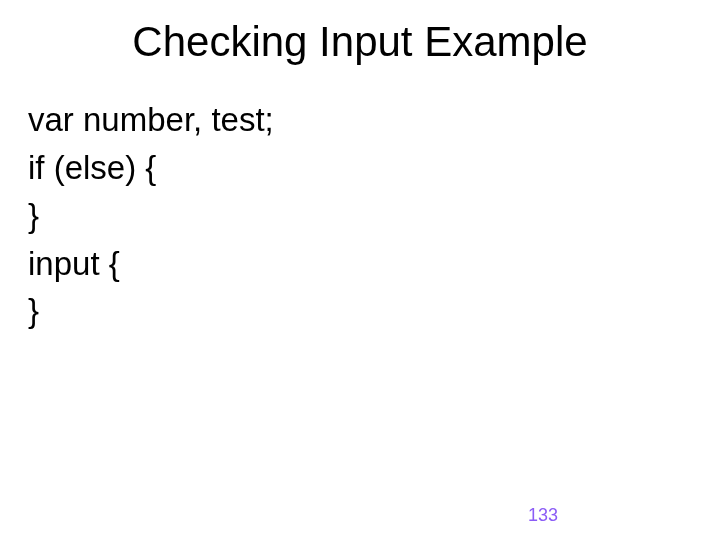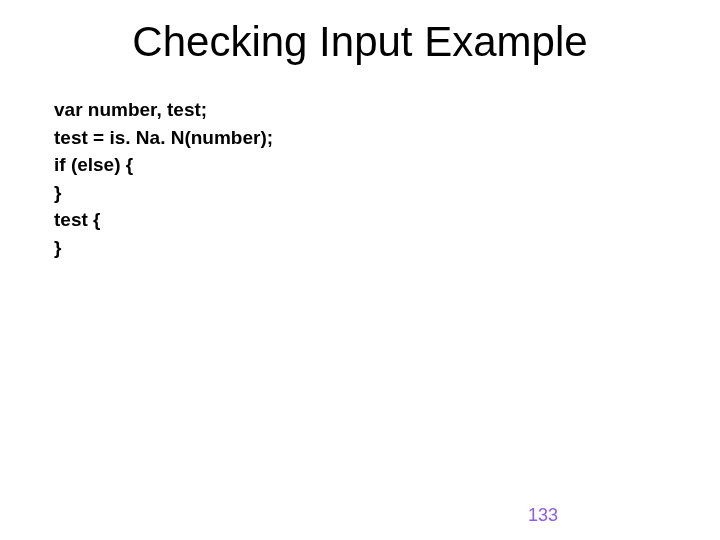--- a/index.html
+++ b/index.html
@@ -27,24 +27,23 @@
     text-align: center;
     font-size: 42px;
     font-weight: 400;
     letter-spacing: 0px;
   }
   .body {
     position: absolute;
     top: 96px;
     left: 28px;
     right: 28px;
-    font-size: 19px;
+    font-size: 33px;
     line-height: 1.45;
-    font-weight: 700;
-    margin-left: 26px;
+    font-weight: 400;
   }
   .body .line {
     white-space: pre;
   }
   .indent {
     padding-left: 28px;
   }
   .page-number {
     position: absolute;
     bottom: 14px;
@@ -55,22 +54,21 @@
 </style>
 </head>
 <body>
 
 <div class="slide">
 
   <div class="title">Checking Input Example</div>
 
   <div class="body">
     <div class="line">var number, test;</div>
-    <div class="line">test = is. Na. N(number);</div>
     <div class="line">if (else) {</div>
     <div class="line">}</div>
-    <div class="line">test {</div>
+    <div class="line">input {</div>
     <div class="line">}</div>
   </div>
 
   <div class="page-number">133</div>
 
 </div>
 
 </body></html>

